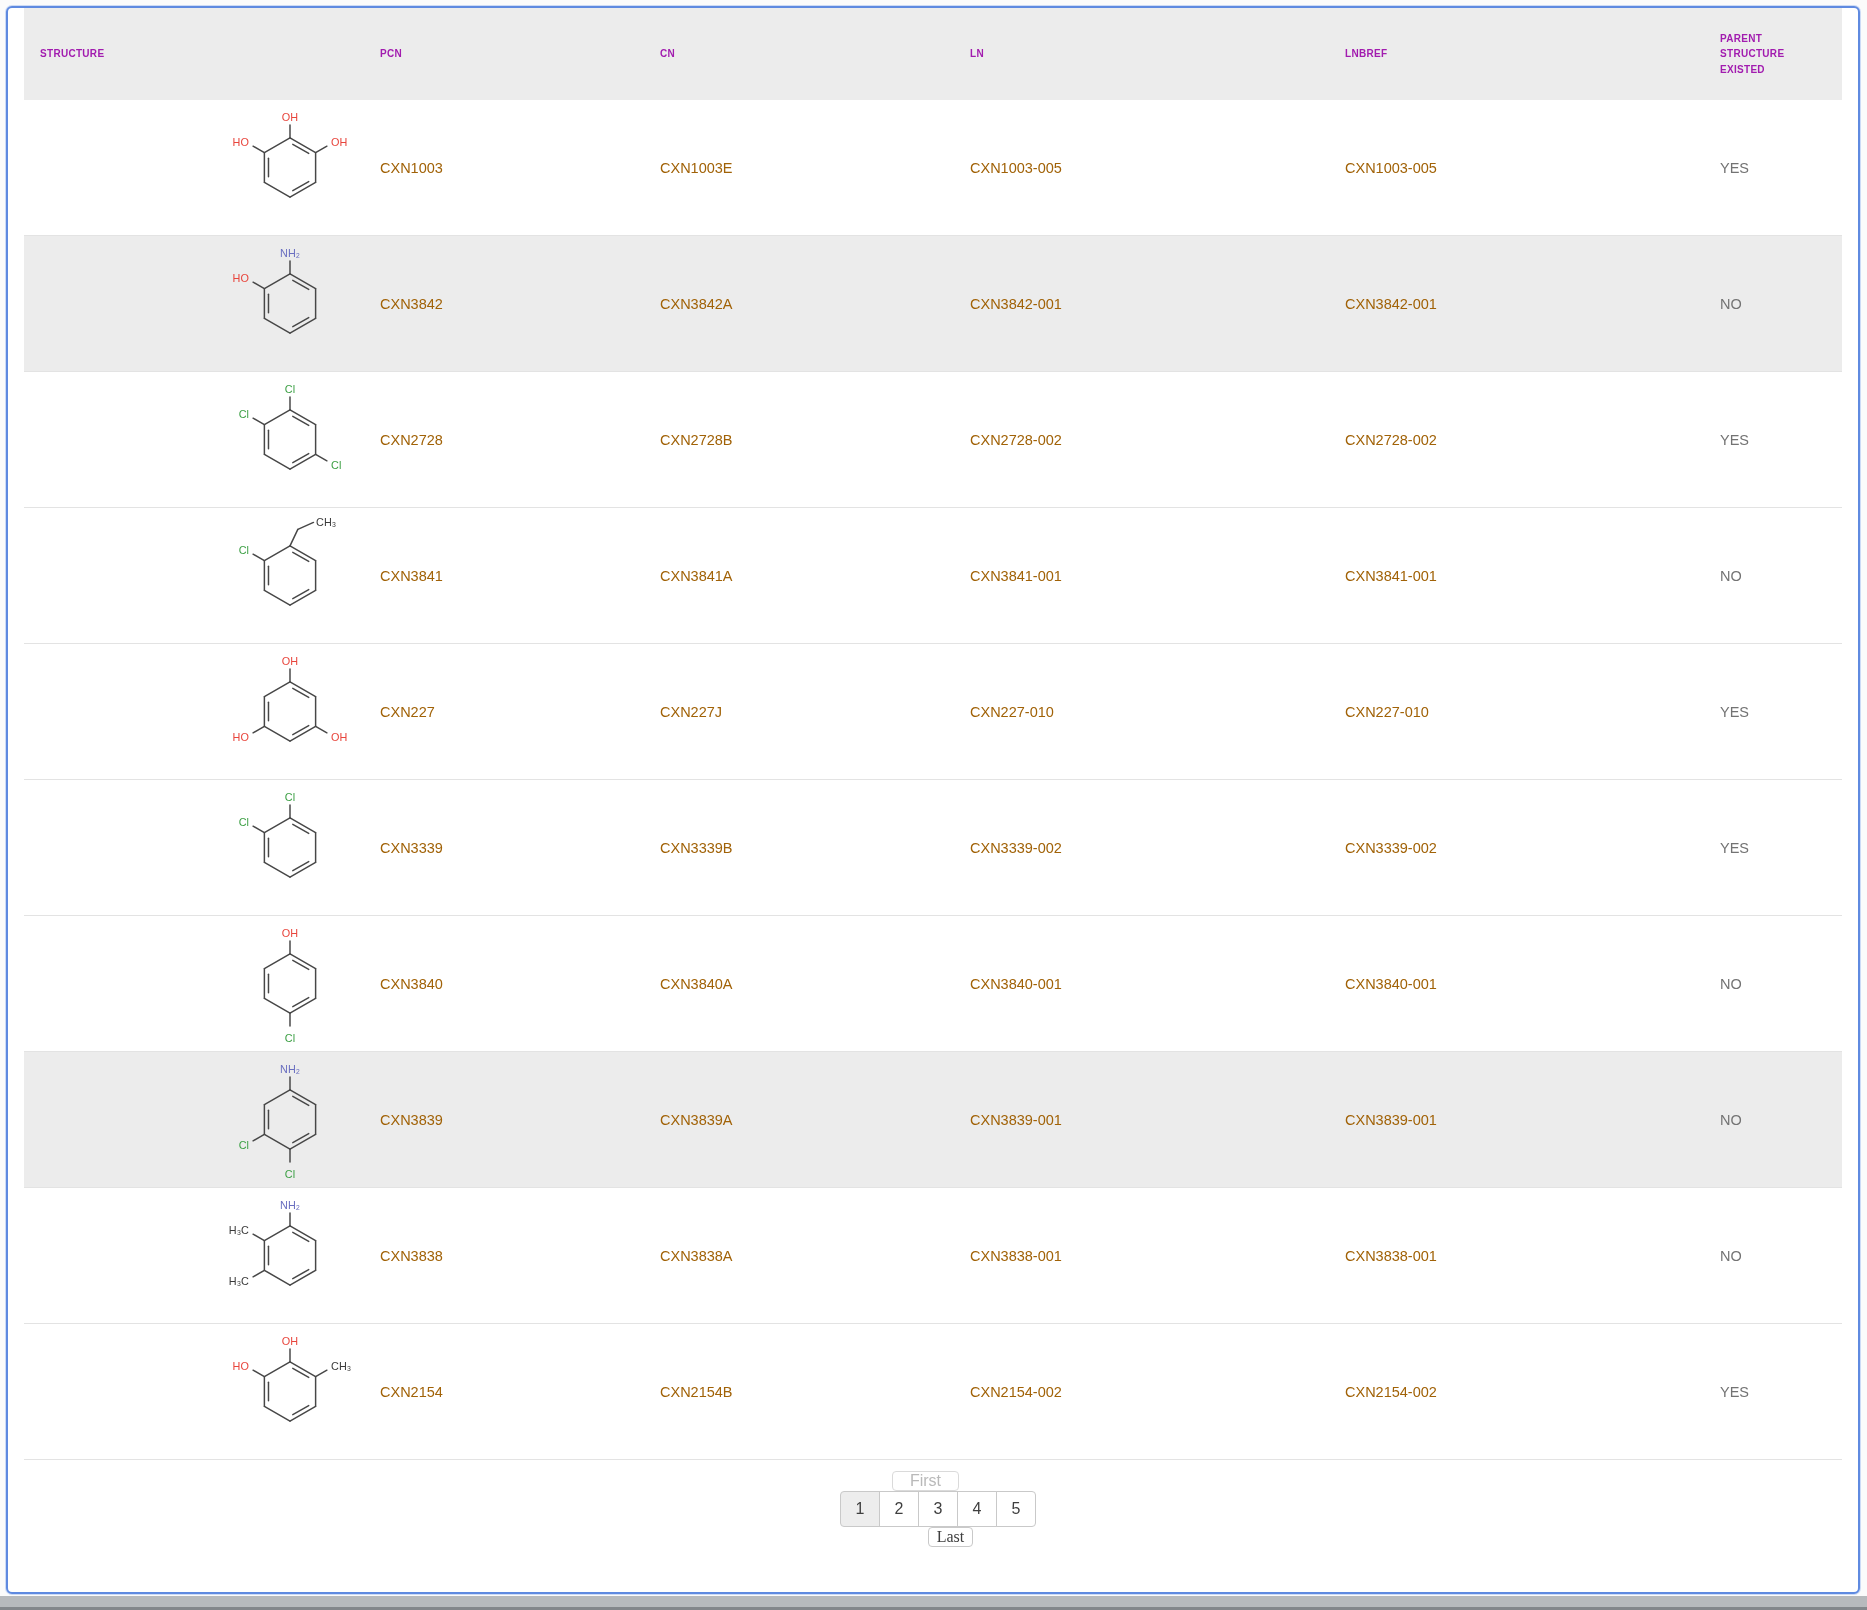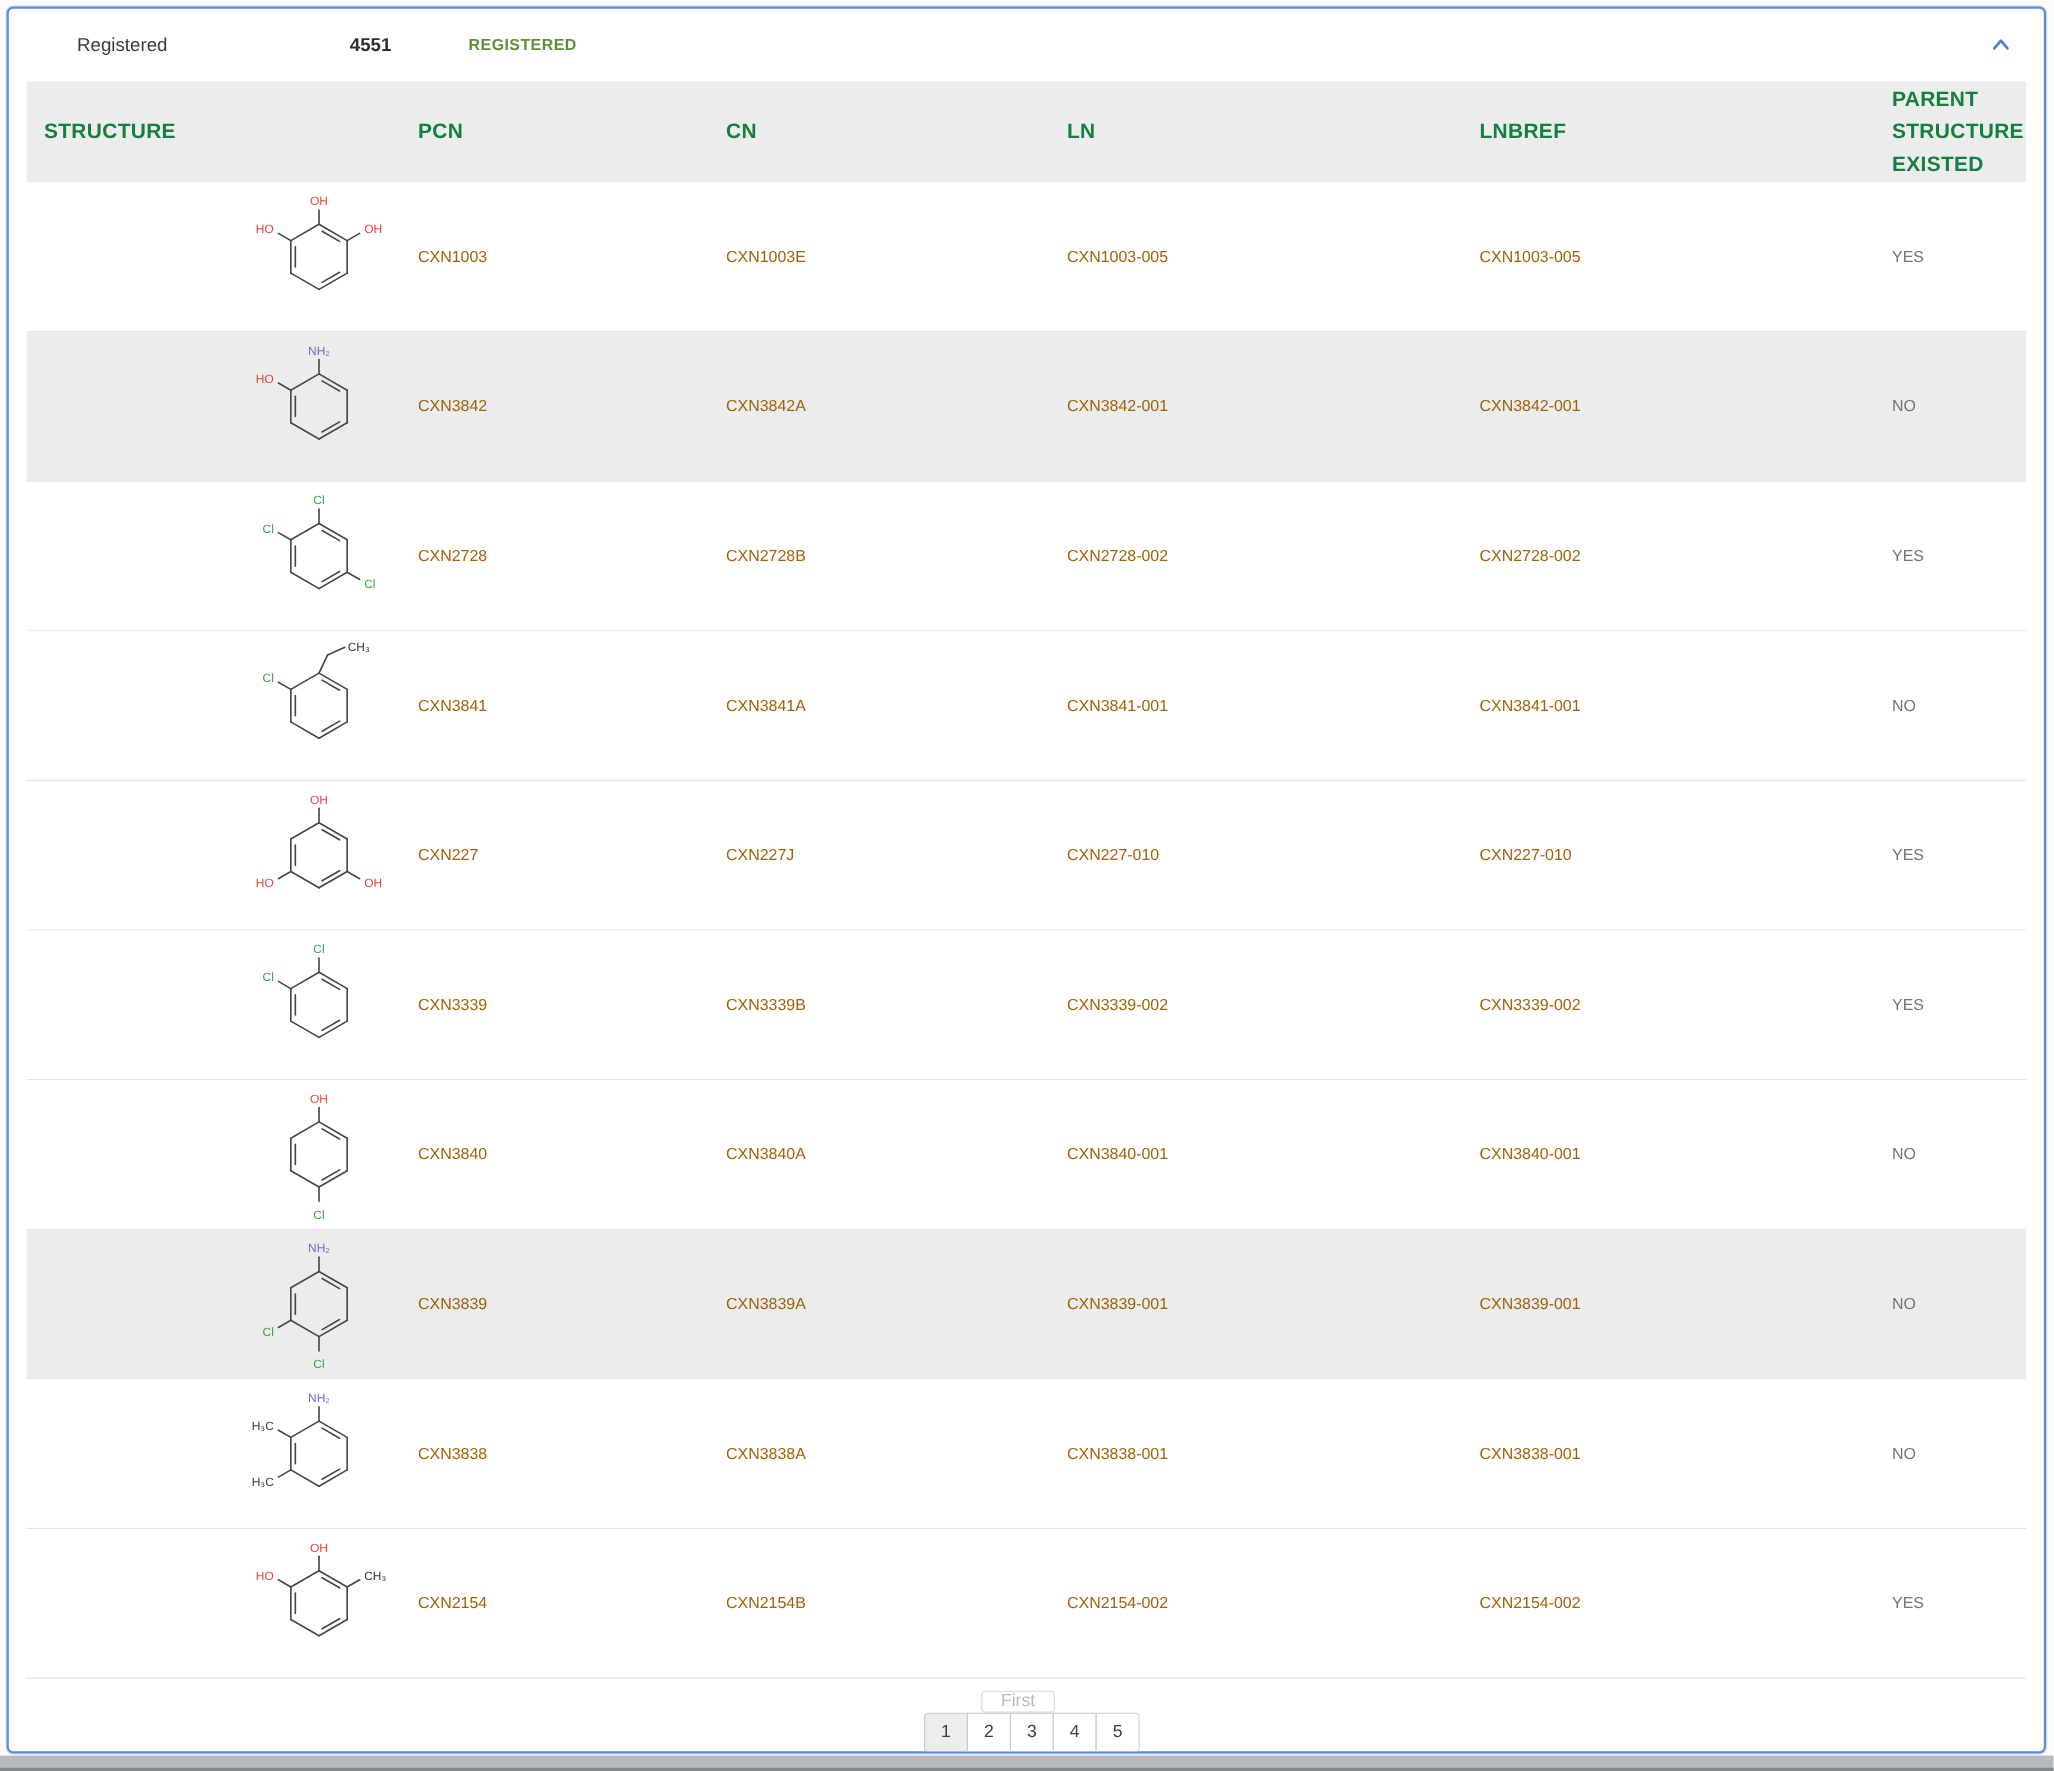--- a/index.html
+++ b/index.html
@@ -30,21 +30,21 @@
   .ph-collapse { margin-left:auto; cursor:pointer; display:flex; align-items:center; }
   
   .table { margin:0 16px; }
   .thead, .row {
     display:grid;
     grid-template-columns:340px 280px 310px 375px 375px 1fr;
     align-items:center;
   }
   .thead { background:#ececec; min-height:92px; }
   .th {
-    font-size:19px; font-weight:bold; color:#15803d;
+    font-size:10px; font-weight:bold; color:#a21caf;
     padding:0 16px; letter-spacing:.3px; line-height:1.55;
     text-transform:uppercase;
   }
   .row { min-height:134px; border-bottom:1px solid #e3e3e3; background:#fff; }
   .row.hl { background:#ececec; }
   .cell { padding:0 16px; font-size:14.5px; }
   .struct-cell { display:flex; justify-content:flex-end; align-items:center; padding:4px 0;text-decoration:underline; }
   a.link { color:#a16207; text-decoration:none; cursor:pointer; }
   .parent-cell { color:#737373; }
   
@@ -68,30 +68,20 @@
   .btn-last {
     border:1px solid #c9c9c9; border-radius:4px; color:#3f3f3f;
     padding:0 8px; margin-left:25px;font-family:Liberation Serif, serif;
   }
 </style>
 </head>
 <body>
 
 <div class="panel">
 
-  <div class="panel-header">
-    <div class="ph-title">Registered</div>
-    <div class="ph-count">4551</div>
-    <div class="ph-status">REGISTERED</div>
-    <div class="ph-collapse">
-      <svg width="22" height="22" viewBox="0 0 22 22">
-        <polyline points="5,14 11,7 17,14" fill="none" stroke="#4a7dd0" stroke-width="2.4" stroke-linecap="round" stroke-linejoin="round"></polyline>
-      </svg>
-    </div>
-  </div>
 
   <div class="table">
     <div class="thead">
       <div class="th">STRUCTURE</div>
       <div class="th">PCN</div>
       <div class="th">CN</div>
       <div class="th">LN</div>
       <div class="th">LNBREF</div>
       <div class="th th-parent">PARENT STRUCTURE EXISTED</div>
     </div>

